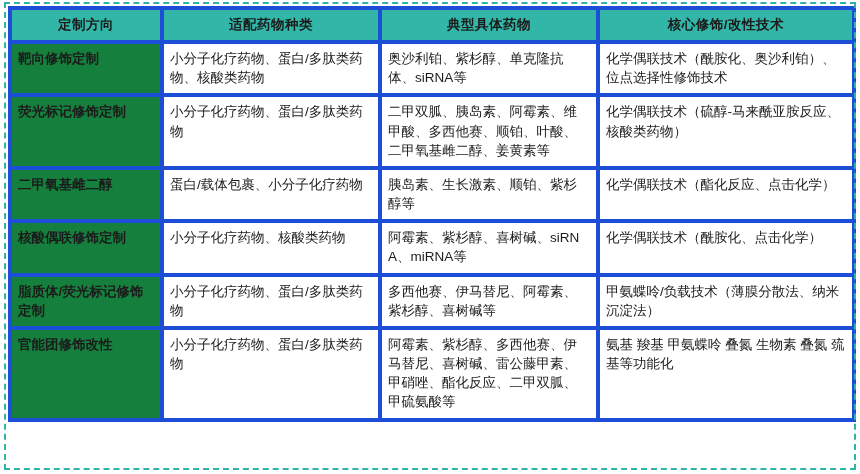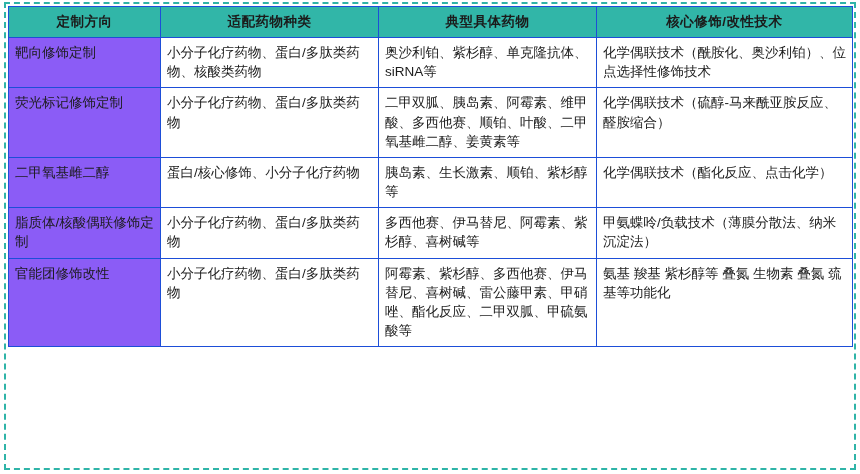--- a/index.html
+++ b/index.html
@@ -33,45 +33,45 @@
   table.grid {
     position: absolute;
     left: 8px;
     top: 6px;
     border-collapse: collapse;
     table-layout: fixed;
     width: 844px;
     background: #ffffff;
   }
   table.grid td, table.grid th {
-    border: 1px solid #1d4ed8;
+    border: 4px solid #1d4ed8;
     vertical-align: top;
     padding: 5px 6px 6px 6px;
     font-size: 13.5px;
     line-height: 1.42;
     color: #1b1b1b;
     box-sizing: border-box;
     word-break: break-all;
   }
   thead th {
     background: #31b6a8;
     color: #ffffff;
     font-weight: bold;
     text-align: center;
     font-size: 15px;
     padding: 6px 4px 7px 4px;
     letter-spacing: 0.5px;
     border: 1px solid #31b6a8;
     vertical-align: middle;
   }
   td.col-dir {
-    font-weight: normal;
+    font-weight: bold;
     font-size: 14px;
     color: #111111;
-    background: #8b5cf6;
+    background: #15803d;
     margin-left: 20px;
   }
   .c0 { width: 152px; }
   .c1 { width: 218px; }
   .c2 { width: 218px; }
   .c3 { width: 256px; }
 </style>
 </head>
 <body>
 
@@ -96,38 +96,44 @@
       <tr>
         <td class="col-dir">靶向修饰定制</td>
         <td>小分子化疗药物、蛋白/多肽类药物、核酸类药物</td>
         <td>奥沙利铂、紫杉醇、单克隆抗体、siRNA等</td>
         <td>化学偶联技术（酰胺化、奥沙利铂）、位点选择性修饰技术</td>
       </tr>
       <tr>
         <td class="col-dir">荧光标记修饰定制</td>
         <td>小分子化疗药物、蛋白/多肽类药物</td>
         <td>二甲双胍、胰岛素、阿霉素、维甲酸、多西他赛、顺铂、叶酸、二甲氧基雌二醇、姜黄素等</td>
-        <td>化学偶联技术（硫醇-马来酰亚胺反应、醛胺缩合）</td>
+        <td>化学偶联技术（硫醇-马来酰亚胺反应、核酸类药物）</td>
       </tr>
       <tr>
         <td class="col-dir">二甲氧基雌二醇</td>
-        <td>蛋白/核心修饰、小分子化疗药物</td>
+        <td>蛋白/载体包裹、小分子化疗药物</td>
         <td>胰岛素、生长激素、顺铂、紫杉醇等</td>
         <td>化学偶联技术（酯化反应、点击化学）</td>
       </tr>
       <tr>
-        <td class="col-dir">脂质体/核酸偶联修饰定制</td>
+        <td class="col-dir">核酸偶联修饰定制</td>
+        <td>小分子化疗药物、核酸类药物</td>
+        <td>阿霉素、紫杉醇、喜树碱、siRNA、miRNA等</td>
+        <td>化学偶联技术（酰胺化、点击化学）</td>
+      </tr>
+      <tr>
+        <td class="col-dir">脂质体/荧光标记修饰定制</td>
         <td>小分子化疗药物、蛋白/多肽类药物</td>
         <td>多西他赛、伊马替尼、阿霉素、紫杉醇、喜树碱等</td>
         <td>甲氨蝶呤/负载技术（薄膜分散法、纳米沉淀法）</td>
       </tr>
       <tr>
         <td class="col-dir">官能团修饰改性</td>
         <td>小分子化疗药物、蛋白/多肽类药物</td>
         <td>阿霉素、紫杉醇、多西他赛、伊马替尼、喜树碱、雷公藤甲素、甲硝唑、酯化反应、二甲双胍、甲硫氨酸等</td>
-        <td>氨基 羧基 紫杉醇等 叠氮 生物素 叠氮 巯基等功能化</td>
+        <td>氨基 羧基 甲氨蝶呤 叠氮 生物素 叠氮 巯基等功能化</td>
       </tr>
     </tbody>
   </table>
 
   <div class="dashed-frame"></div>
 
 </div>
 
 </body></html>

